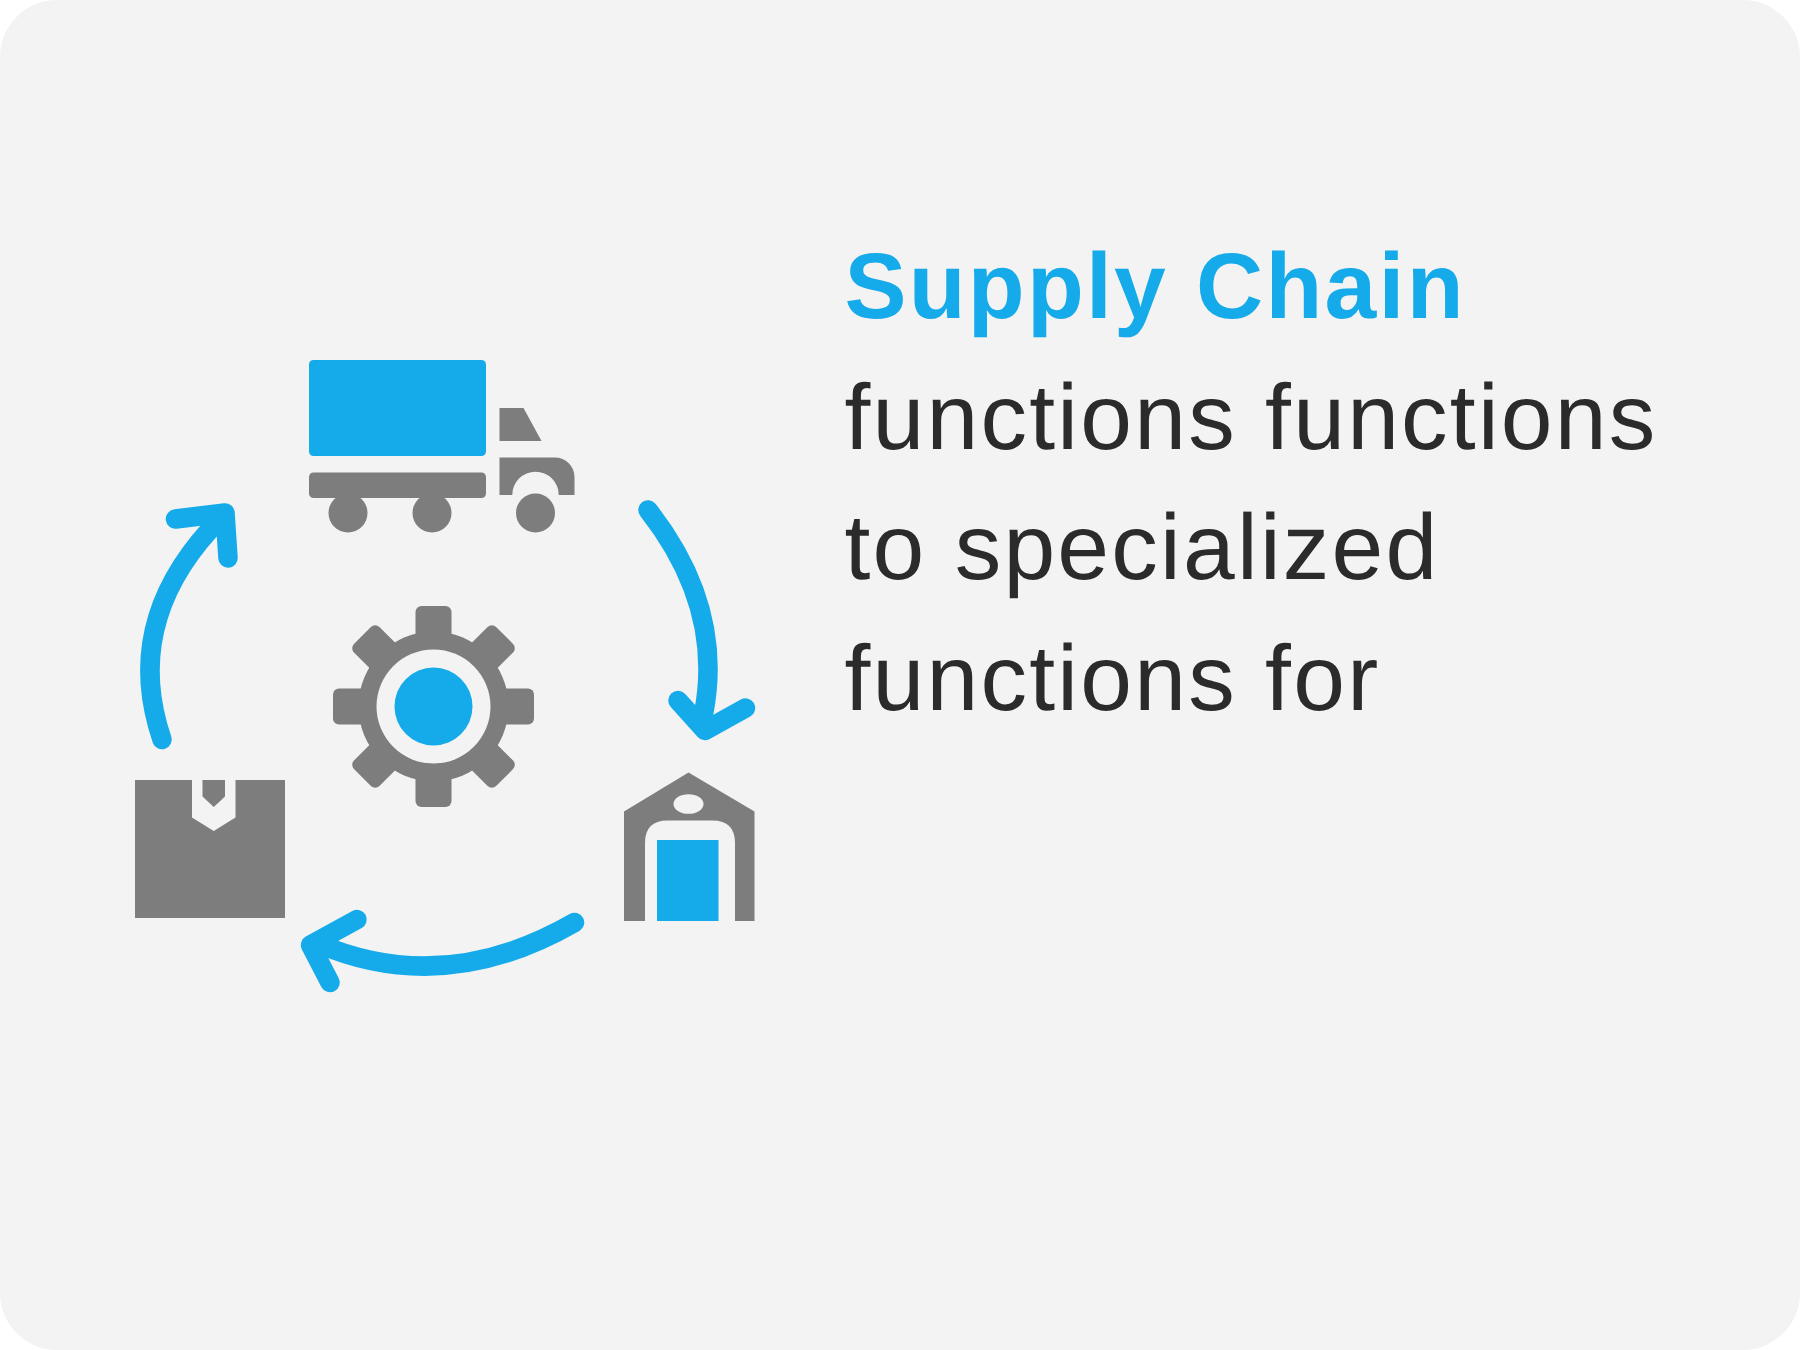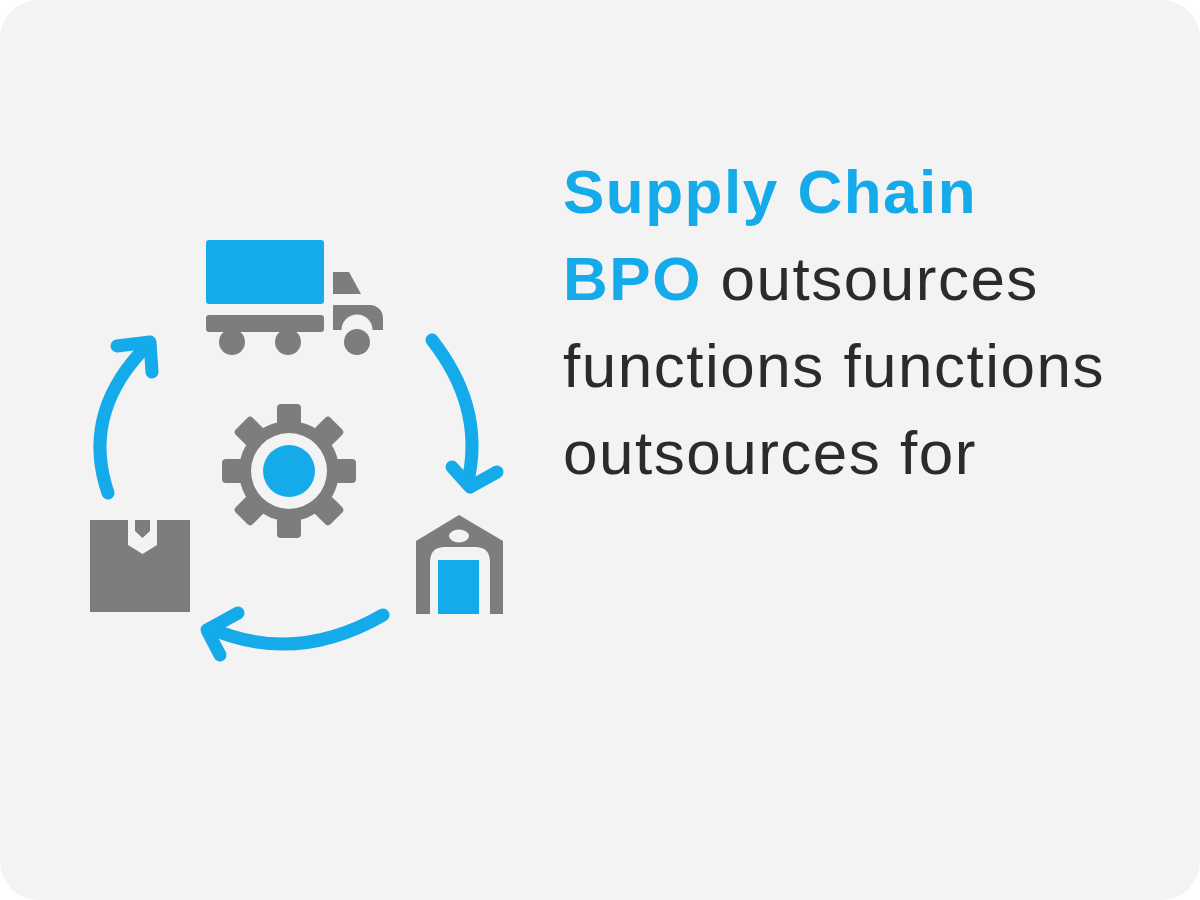--- a/index.html
+++ b/index.html
@@ -84,24 +84,24 @@
         </g>
 
       </svg>
     </div>
 
     <div class="headline">
       <div class="line">
         <span class="hl">Supply Chain</span>
       </div>
       <div class="line">
-        <span class="hl">BPO</span><span> outsources</span>
-      </div>
-      <div class="line">
         <span>functions functions</span>
       </div>
       <div class="line">
-        <span>outsources for</span>
+        <span>to specialized</span>
+      </div>
+      <div class="line">
+        <span>functions for</span>
       </div>
     </div>
 
   </div>
 </div>
 
 </body></html>

